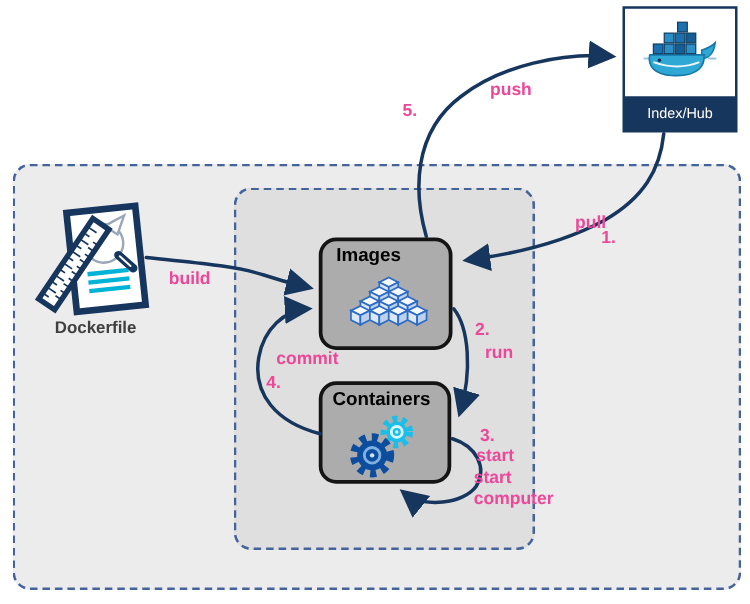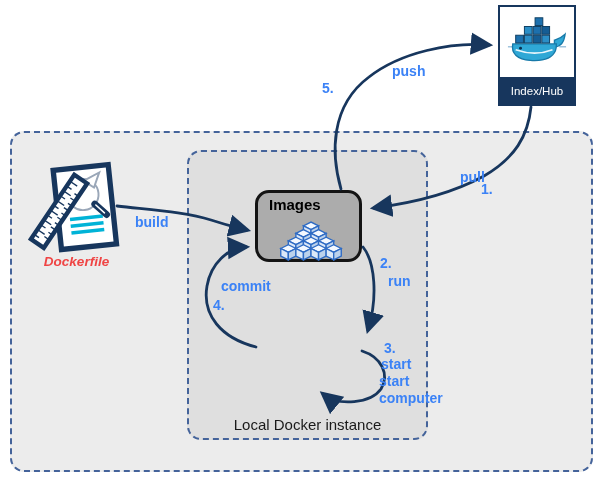--- a/index.html
+++ b/index.html
@@ -6,37 +6,37 @@
   #stage{position:relative;width:600px;height:483px;background:#fff;overflow:hidden;
          font-family:"Liberation Sans","DejaVu Sans",sans-serif;color:#111;}
   .dashedbox{position:absolute;border:2px dashed #44639a;border-radius:14px;box-sizing:border-box;}
   #outer-box{left:10px;top:131px;width:583px;height:341px;background:#ececec;}
   #inner-box{left:187px;top:150px;width:241px;height:290px;background:#dfdfdf;}
   .zone-label{position:absolute;font-size:15px;color:#1a1a1a;text-align:center;white-space:nowrap;}
   #my-computer-label{left:10px;width:583px;top:450px;}
   #local-docker-label{left:187px;width:241px;top:416px;}
   .node{position:absolute;background:#acacac;border:3px solid #141414;border-radius:14px;
         box-sizing:border-box;}
-  #images-box{left:255px;top:190px;width:107px;height:72px;}
+  #images-box{left:255px;top:190px;width:107px;height:90px;}
   #containers-box{left:255px;top:305px;width:106px;height:82px;}
   .node-title{font-weight:bold;font-size:15px;color:#000;padding:3px 0 0 11px;white-space:nowrap;}
   #containers-box .node-title{padding-left:8px;}
   .node-icon{position:absolute;}
   #cubes-icon{left:20px;top:25px;}
   #gears-icon{left:16px;top:22px;}
-  #hub-box{position:absolute;left:498px;top:5px;width:78px;height:101px;background:#fff;
+  #hub-box{position:absolute;left:498px;top:5px;width:92px;height:101px;background:#fff;
            border:2px solid #17365d;box-sizing:border-box;display:flex;flex-direction:column;}
   #hub-logo-area{flex:1;display:flex;align-items:center;justify-content:center;}
   #hub-label{height:27px;background:#17365d;color:#fff;font-size:11.5px;display:flex;
              align-items:center;justify-content:center;white-space:nowrap;}
   #dockerfile-icon{position:absolute;left:28px;top:158px;}
   #dockerfile-label{position:absolute;left:28px;top:254px;width:97px;text-align:center;
-                    font-weight:bold;font-size:13.5px;color:#ef4444;font-style:italic;}
+                    font-weight:bold;font-size:13.5px;color:#404040;}
   #arrow-layer{position:absolute;left:0;top:0;pointer-events:none;}
-  .edge-label{position:absolute;font-weight:bold;font-size:14px;color:#3b82f6;white-space:nowrap;}
+  .edge-label{position:absolute;font-weight:bold;font-size:14px;color:#ec4899;white-space:nowrap;}
 </style>
 </head>
 <body>
 
 <div id="stage">
 
   <div id="outer-box" class="dashedbox"></div>
 
   <div id="inner-box" class="dashedbox"></div>
 
@@ -56,20 +56,35 @@
       <use href="#cube" x="-22" y="22"></use>
         <use href="#cube" x="0" y="22"></use>
         <use href="#cube" x="22" y="22"></use>
       <use href="#cube" x="-33" y="33"></use>
         <use href="#cube" x="-11" y="33"></use>
       <use href="#cube" x="11" y="33"></use>
         <use href="#cube" x="33" y="33"></use>
     </svg>
   </div>
 
+  <div id="containers-box" class="node">
+    <div class="node-title">Containers</div>
+    <svg id="gears-icon" class="node-icon" width="64" height="54" viewBox="0 0 60 52">
+
+      <circle cx="41" cy="15" r="9.5" fill="none" stroke="#19bfe8" stroke-width="6" stroke-dasharray="3.5 3.4"></circle>
+      <circle cx="41" cy="15" r="8" fill="#19bfe8"></circle>
+      <circle cx="41" cy="15" r="4.2" fill="none" stroke="#d9f7ff" stroke-width="2.2"></circle>
+      <circle cx="41" cy="15" r="1.3" fill="#d9f7ff"></circle>
+
+      <circle cx="22" cy="33" r="13.5" fill="none" stroke="#0d4d9e" stroke-width="7" stroke-dasharray="4.6 4.4"></circle>
+      <circle cx="22" cy="33" r="11.5" fill="#0d4d9e"></circle>
+      <circle cx="22" cy="33" r="6" fill="none" stroke="#7fb2e0" stroke-width="2.2"></circle>
+      <circle cx="22" cy="33" r="1.7" fill="#cfe4f5"></circle>
+    </svg>
+  </div>
 
   <div id="hub-box">
     <div id="hub-logo-area">
       <svg width="62" height="58" viewBox="0 0 64 56">
 
         <path d="M2,33 h7 M55,33 h7 M12,31 h4 M48,31 h4" stroke="#9fc3dd" stroke-width="1.6" fill="none"></path>
 
         <path d="M50,33 C56,33 60,28 61,20 C57,24 53,25 50,26 Z" fill="#2fa8d6" stroke="#1779a8" stroke-width="1.4"></path>
 
         <path d="M7,30 C5,40 12,46 25,47 C39,48 48,44 51,37 C52,34 52,32 52,30 Z" fill="#2fa8d6" stroke="#1779a8" stroke-width="1.4"></path>
@@ -157,15 +172,14 @@
   <div class="edge-label" style="left:481px;top:181px;">1.</div>
   <div class="edge-label" style="left:380px;top:255px;">2.</div>
   <div class="edge-label" style="left:388px;top:273px;">run</div>
   <div class="edge-label" style="left:384px;top:340px;">3.</div>
   <div class="edge-label" style="left:381px;top:356px;">start</div>
   <div class="edge-label" style="left:379px;top:373px;">start</div>
   <div class="edge-label" style="left:379px;top:390px;">computer</div>
   <div class="edge-label" style="left:221px;top:278px;">commit</div>
   <div class="edge-label" style="left:213px;top:297px;">4.</div>
 
-  <div id="local-docker-label" class="zone-label">Local Docker instance</div>
 
 </div>
 
 </body></html>

